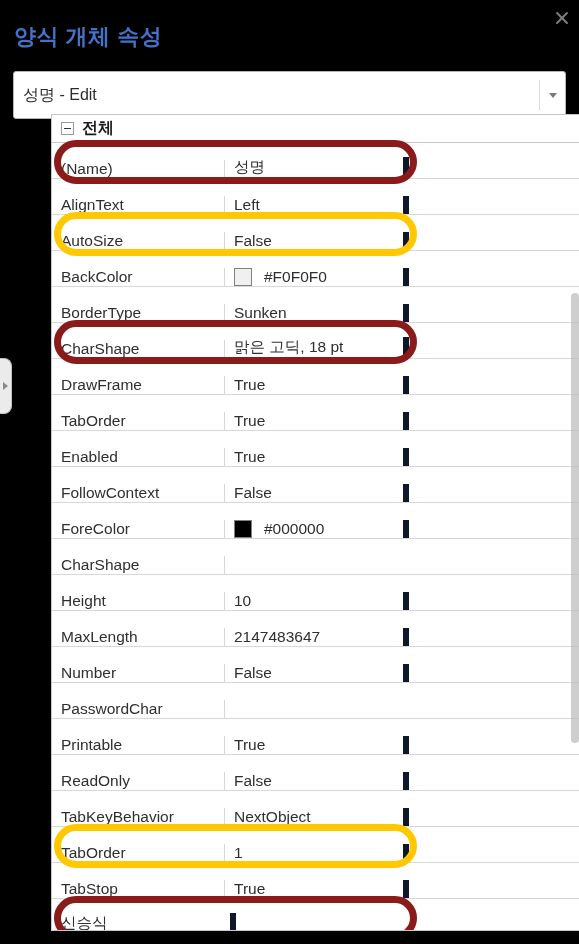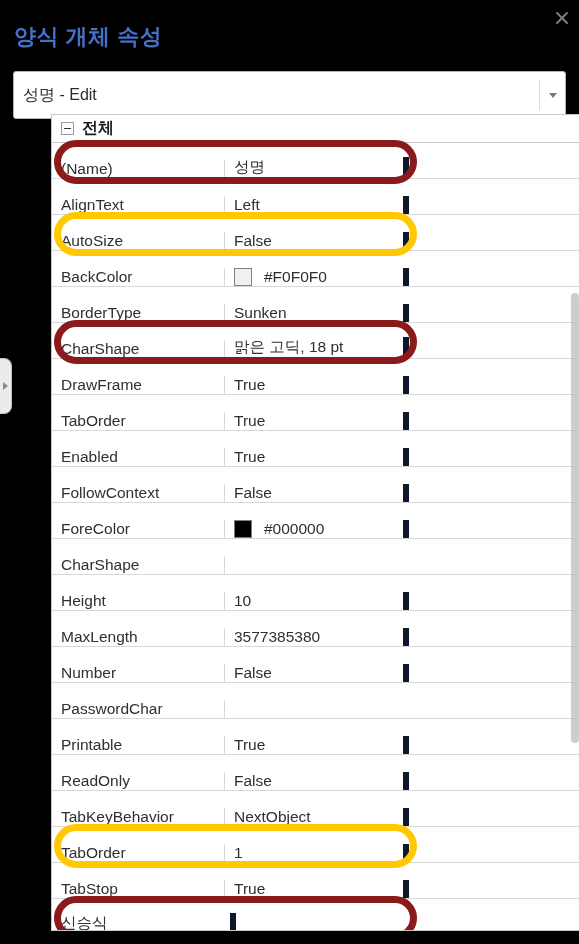--- a/index.html
+++ b/index.html
@@ -359,21 +359,21 @@
             <div class="cell-val"></div>
             <div class="cell-extra"></div>
           </div>
           <div class="row">
             <div class="cell-name">Height</div>
             <div class="cell-val">10</div>
             <div class="cell-extra"></div>
           </div>
           <div class="row">
             <div class="cell-name">MaxLength</div>
-            <div class="cell-val">3577385380</div>
+            <div class="cell-val">2147483647</div>
             <div class="cell-extra"></div>
           </div>
           <div class="row">
             <div class="cell-name">Number</div>
             <div class="cell-val">False</div>
             <div class="cell-extra"></div>
           </div>
           <div class="row">
             <div class="cell-name">PasswordChar</div>
             <div class="cell-val"></div>

